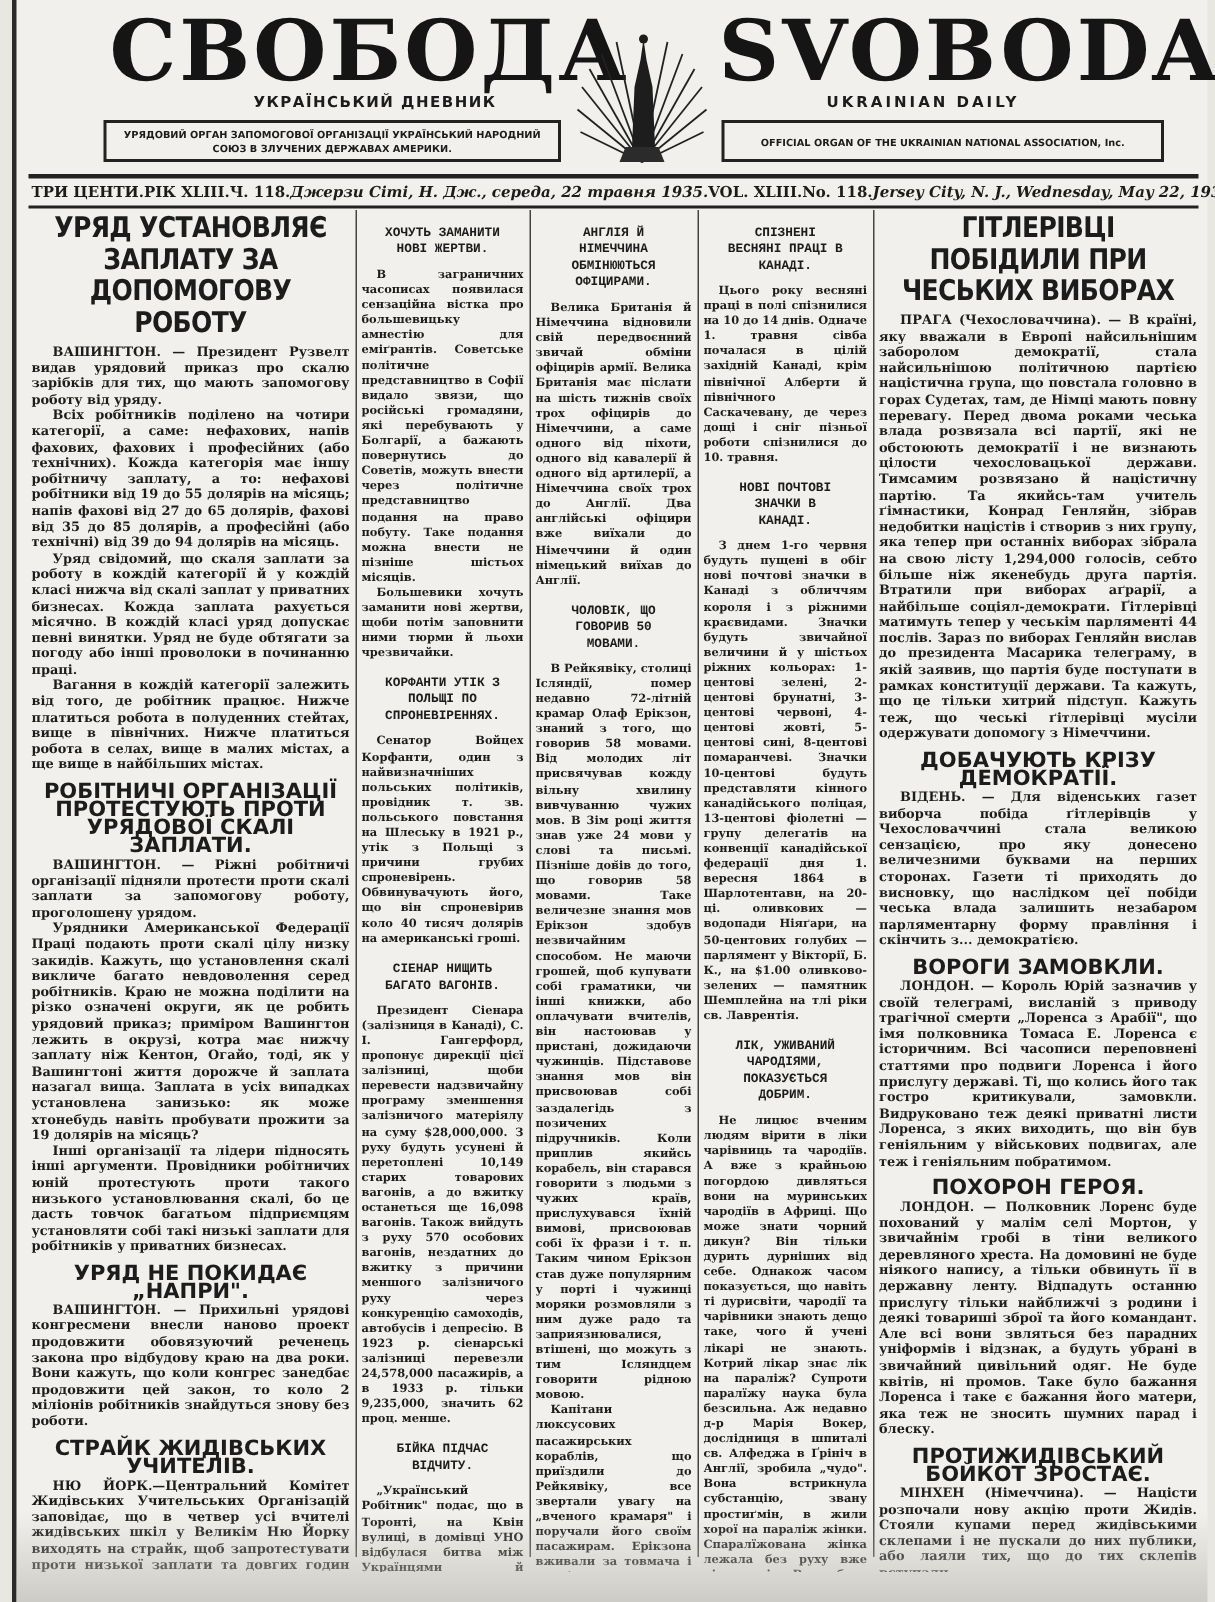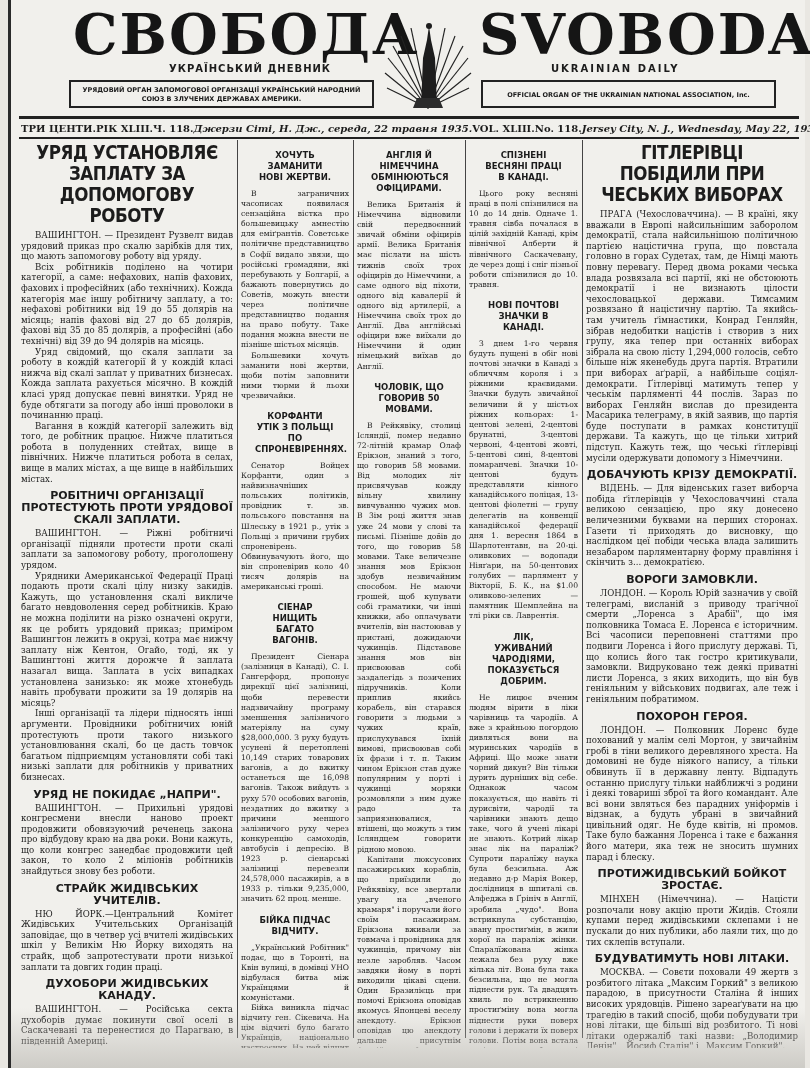--- a/index.html
+++ b/index.html
@@ -54,27 +54,27 @@
   
   .col { position: absolute; top: 140px; bottom: 20px; overflow: hidden; }
   .col-rule { position: absolute; top: 140px; bottom: 30px; width: 1px; background: #444; }
   .headline-big {
     font-family: "DejaVu Sans", sans-serif; font-weight: bold;
     font-size: 19px; line-height: 21px; text-align: center;
     letter-spacing: -0.5px; transform: scaleX(0.88); transform-origin: center;
     margin: 2px 0 4px;
   }
   .head {
-    font-family: "DejaVu Sans", sans-serif; font-weight: bold; font-size: 11px;
+    font-family: "DejaVu Sans", sans-serif; font-weight: bold; font-size: 14px;
     text-align: center; line-height: 12px; margin: 6px 0 2px;
   }
-  .head-narrow { font-size: 8.5px; line-height: 11px; margin: 10px 14px 6px; }
+  .head-narrow { font-size: 8.5px; line-height: 11px; margin: 10px 14px 6px; font-family: Liberation Mono, monospace; }
   .body {
     font-family: "DejaVu Serif", serif; font-size: 8.6px; line-height: 10.6px;
-    text-align: justify; margin: 0; text-indent: 14px;
+    text-align: justify; margin: 0; text-indent: 14px; font-weight: bold;
   }
   .body-narrow { font-size: 7.6px; line-height: 10.1px; text-indent: 10px; }
   .stain {
     position: absolute; left: 0; bottom: 0; width: 794px; height: 60px;
     background: linear-gradient(to bottom, rgba(241,240,236,0) 0%, rgba(190,188,182,0.7) 100%);
     pointer-events: none;
   }
 </style>
 </head>
 <body>

